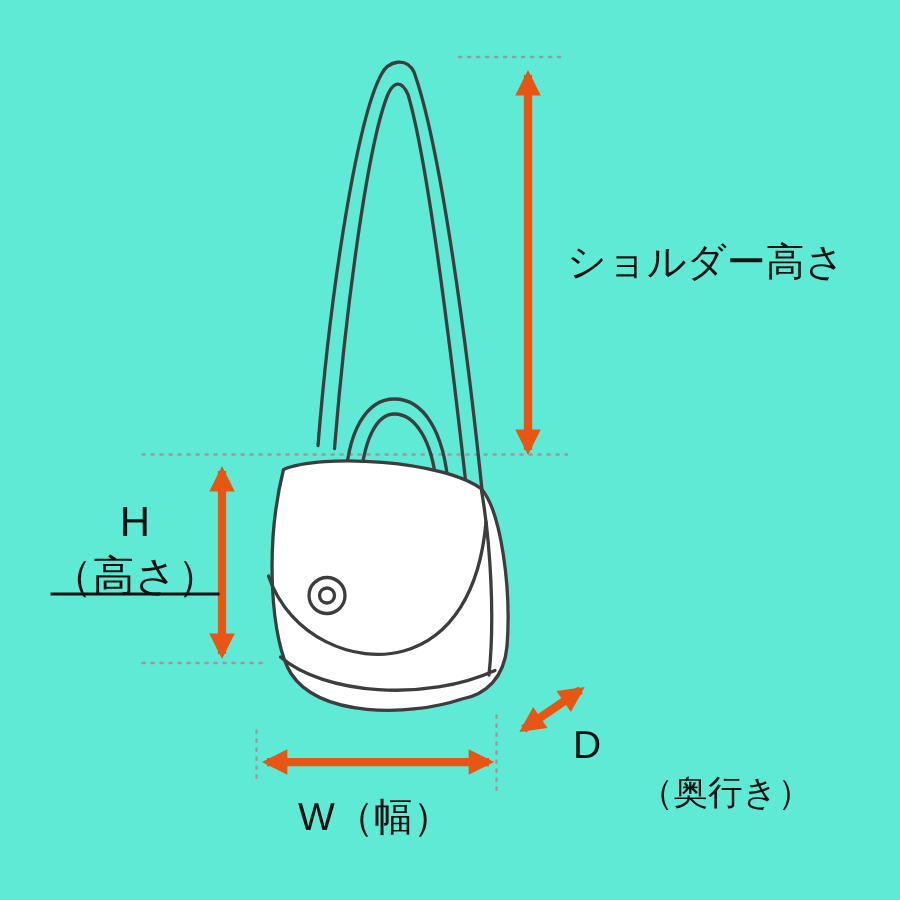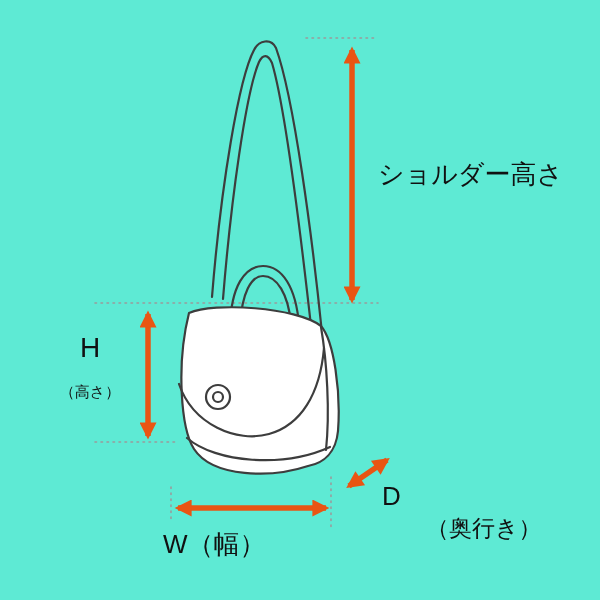--- a/index.html
+++ b/index.html
@@ -9,22 +9,22 @@
     background:#5eead4;
     overflow:hidden;
     font-family:"Liberation Sans","DejaVu Sans",sans-serif;
     color:#111111;
   }
   .art{position:absolute;left:0;top:0;}
   .label{position:absolute;line-height:1.15;font-weight:500;white-space:nowrap;}
   .lbl-shoulder{left:378px;top:160px;font-size:26px;}
   .lbl-h{left:28px;top:332px;width:124px;text-align:center;}
   .lbl-h .main{display:block;font-size:28px;}
-  .lbl-h .sub{display:block;font-size:15px;margin-top:19px;}
-  .lbl-w{left:163px;top:530px;width:174px;font-size:26px;}
+  .lbl-h .sub{display:block;font-size:28px;margin-top:4px;text-decoration:underline;}
+  .lbl-w{left:163px;top:530px;width:174px;text-align:center;font-size:26px;}
   .lbl-d{left:382px;top:482px;font-size:26px;}
   .lbl-d .sub{display:block;font-size:23px;margin-top:3px;margin-left:44px;}
 </style>
 </head>
 <body>
 
 <div class="canvas">
 
   <svg class="art" width="600" height="600" viewBox="0 0 600 600">
     <defs>

